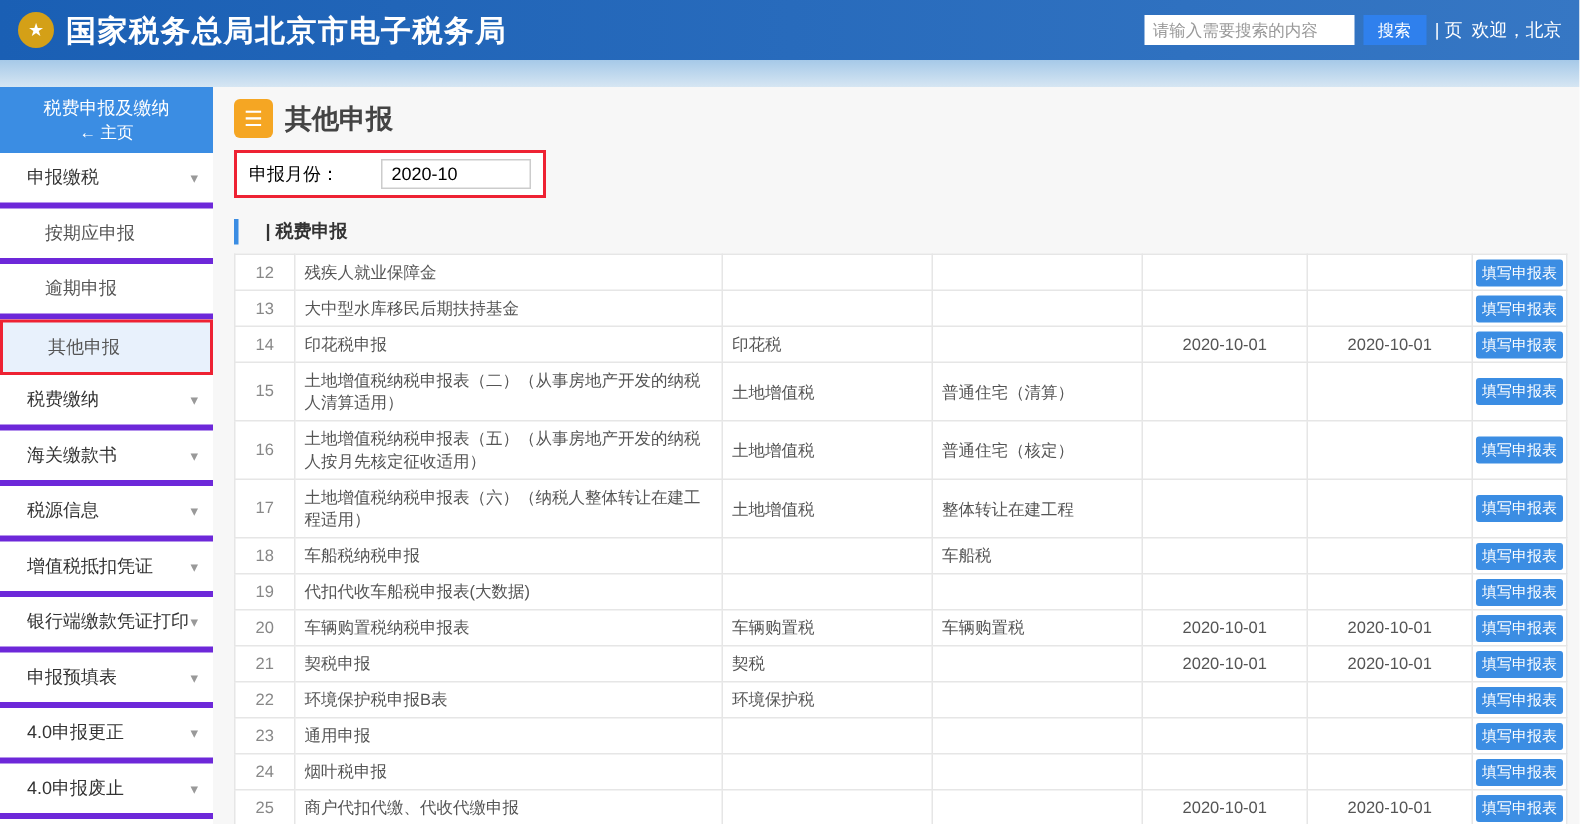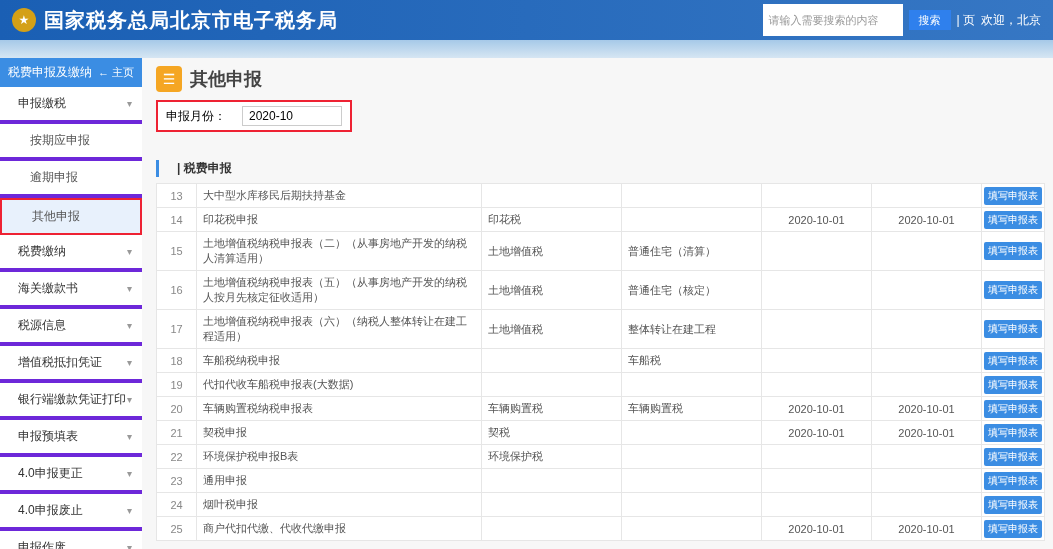--- a/index.html
+++ b/index.html
@@ -1,39 +1,39 @@
 <!DOCTYPE html>
 <html><head>
 <meta charset="utf-8">
 <style>
   * { margin: 0; padding: 0; box-sizing: border-box; }
   body { font-family: "Microsoft YaHei", Arial, sans-serif; font-size: 12px; background: #f7f7f7; width: 1053px; }
   .header { background: linear-gradient(to right, #1a5fb4, #3677c4); color: #fff; display: flex; align-items: center; padding: 4px 12px; height: 40px; position: relative; }
   .header .emblem { width: 24px; height: 24px; background: #d4a017; border-radius: 50%; margin-right: 8px; display:flex;align-items:center;justify-content:center; }
   .header h1 { font-size: 20px; font-weight: bold; letter-spacing: 1px; }
   .header .right { margin-left: auto; display: flex; align-items: center; gap: 6px; font-size: 12px; }
-  .search-box { background:#fff; color:#999; padding:16px 6px; width:140px; height:20px; font-size:11px; display:flex;align-items:center;}
+  .search-box { background:#fff; color:#999; padding:4px 6px; width:140px; height:20px; font-size:11px; display:flex;align-items:center;}
   .search-btn { background:#2f80ed; color:#fff; padding:2px 10px; height:20px; display:flex;align-items:center;font-size:11px;}
   .banner { height: 18px; background: linear-gradient(to bottom, #a6c9e8, #d6e6f3); }
 
   .main { display: flex; }
   .sidebar { width: 142px; background:#fff; }
-  .side-header { background:#3b8de3; color:#fff; font-size:12px; display:flex; align-items:center; justify-content:space-between; padding:6px 8px;}
+  .side-header { background:#3b8de3; color:#fff; font-size:12px; display:flex; align-items:center; justify-content:flex-end; padding:6px 8px;flex-direction:column;}
   .side-header .ret { font-size:11px;}
   .nav-item { border-bottom:4px solid #6d28d9; padding:8px 10px 8px 18px; font-size:12px; color:#333; display:flex; justify-content:space-between; align-items:center;}
   .nav-item.lv2 { padding-left:30px; color:#555;font-family:Liberation Serif, serif;}
   .nav-item.active { background:#e8f1fc;}
   .chev { color:#999; font-size:10px;}
   .redbox { border:2px solid #e23; }
 
   .content { flex:1; padding: 8px 8px 8px 14px; }
   .page-title-bar { display:flex; align-items:center; gap:8px; margin-bottom:8px;}
   .page-title-icon { width:26px; height:26px; background:#f5a623; border-radius:4px; display:flex;align-items:center;justify-content:center;color:#fff;font-size:14px;}
   .page-title-bar h2 { font-size:18px; color:#444;}
-  .period-box { border:2px solid #e23; display:inline-flex; align-items:center; padding:4px 8px; gap:16px; margin-bottom:22px; background:#fff;}
+  .period-box { border:2px solid #e23; display:inline-flex; align-items:center; padding:4px 8px; gap:28px; margin-bottom:8px; background:#fff;}
   .period-box label{font-size:12px;}
   .period-box input{ border:1px solid #ccc; padding:2px 6px; width:100px; font-size:12px;}
   .section-bar { border-left:3px solid #3b8de3; padding-left:18px; font-size:12px; color:#333; margin:6px 0; font-weight:bold;}
 
   table.decl { width:100%; border-collapse:collapse; background:#fff;}
   table.decl td { border:1px solid #e6e6e6; padding:4px 6px; font-size:11px; color:#555; height:22px;}
   table.decl td.idx { text-align:center; width:40px; color:#888;}
   table.decl td.c3 { width:140px;}
   table.decl td.c4 { width:140px;}
   table.decl td.c5 { width:110px; text-align:center;}
@@ -126,20 +126,29 @@
     </div>
     <div class="period-box">
       <label>申报月份：</label>
       <input type="text" value="2020-10" style="">
     </div>
     <div class="section-bar">| 税费申报</div>
 
     <table class="decl">
       <tbody id="tbody">
           <tr>
+            <td class="idx">12</td>
+            <td>残疾人就业保障金</td>
+            <td class="c3"></td>
+            <td class="c4"></td>
+            <td class="c5"></td>
+            <td class="c6"></td>
+            <td class="act"><span class="act-btn">填写申报表</span></td>
+          </tr>
+          <tr>
             <td class="idx">13</td>
             <td>大中型水库移民后期扶持基金</td>
             <td class="c3"></td>
             <td class="c4"></td>
             <td class="c5"></td>
             <td class="c6"></td>
             <td class="act"><span class="act-btn">填写申报表</span></td>
           </tr>
           <tr>
             <td class="idx">14</td>

